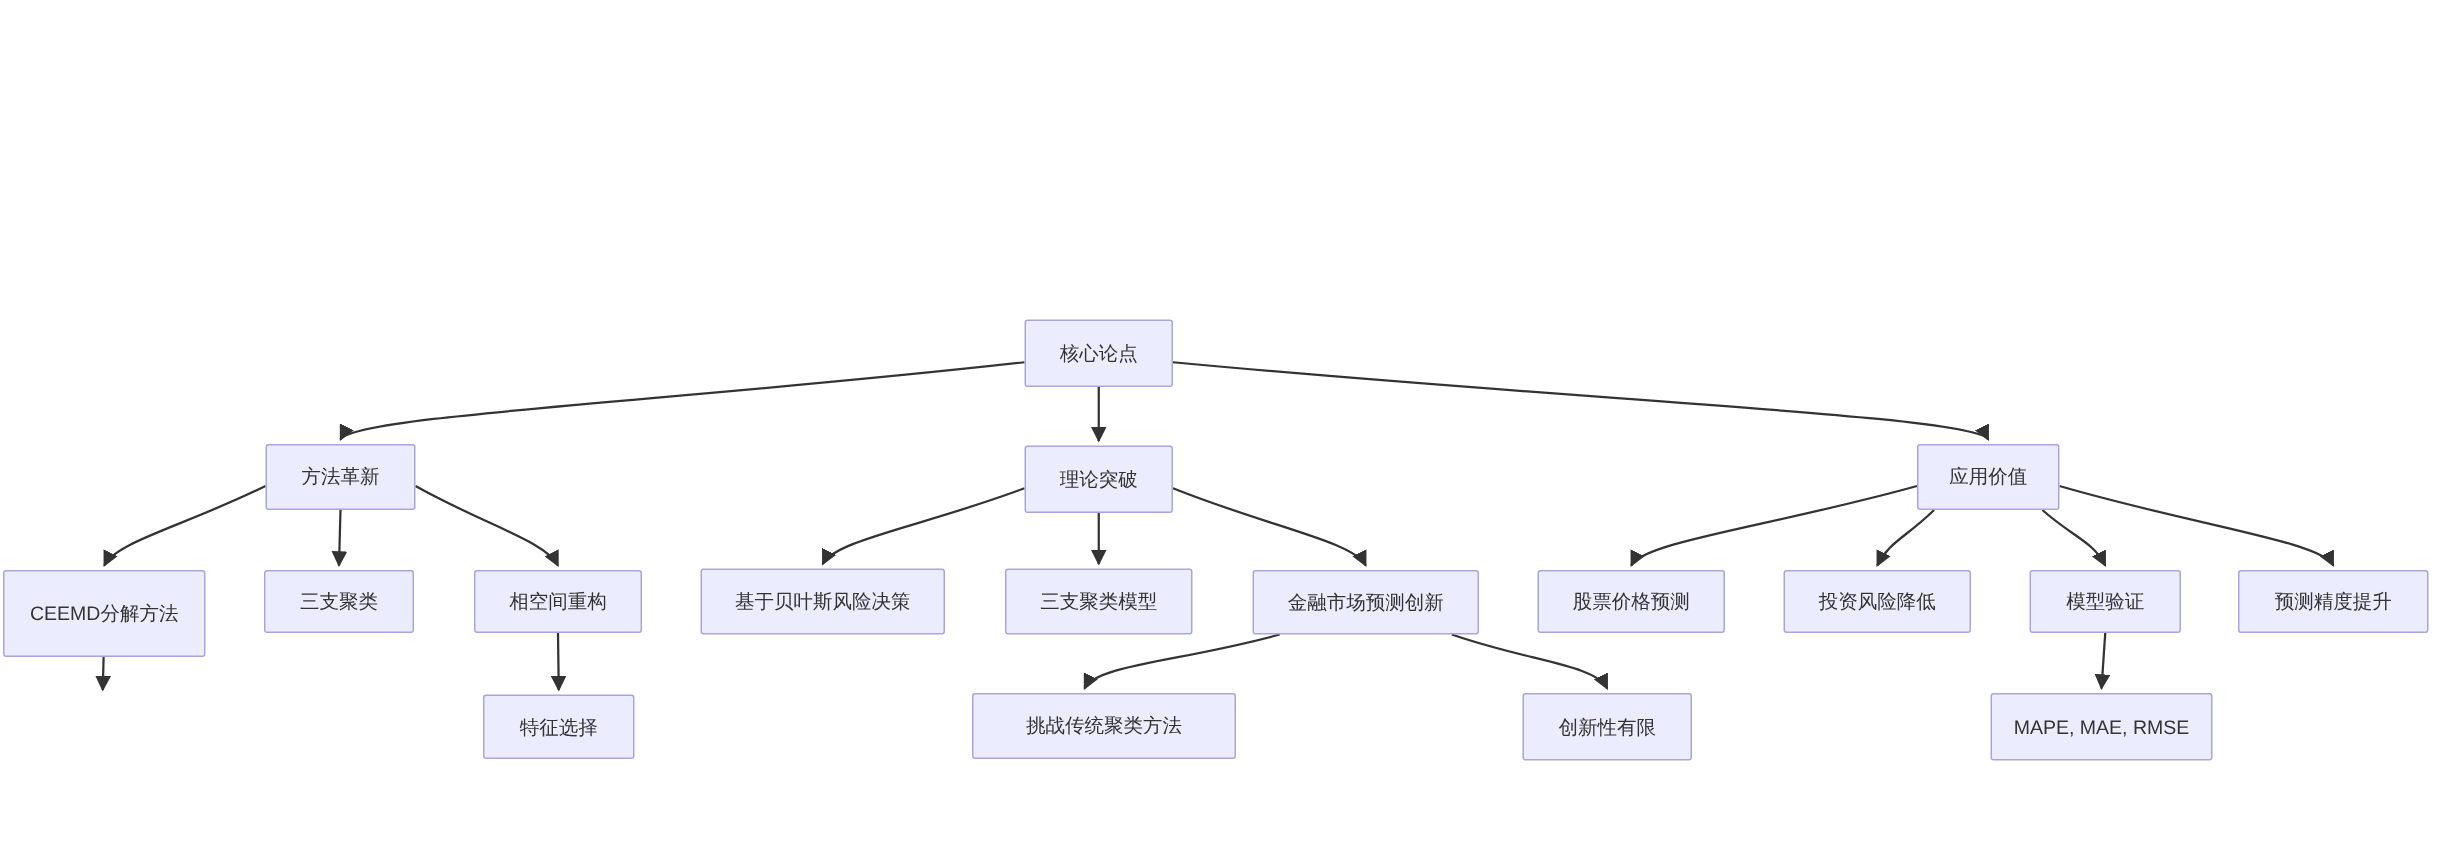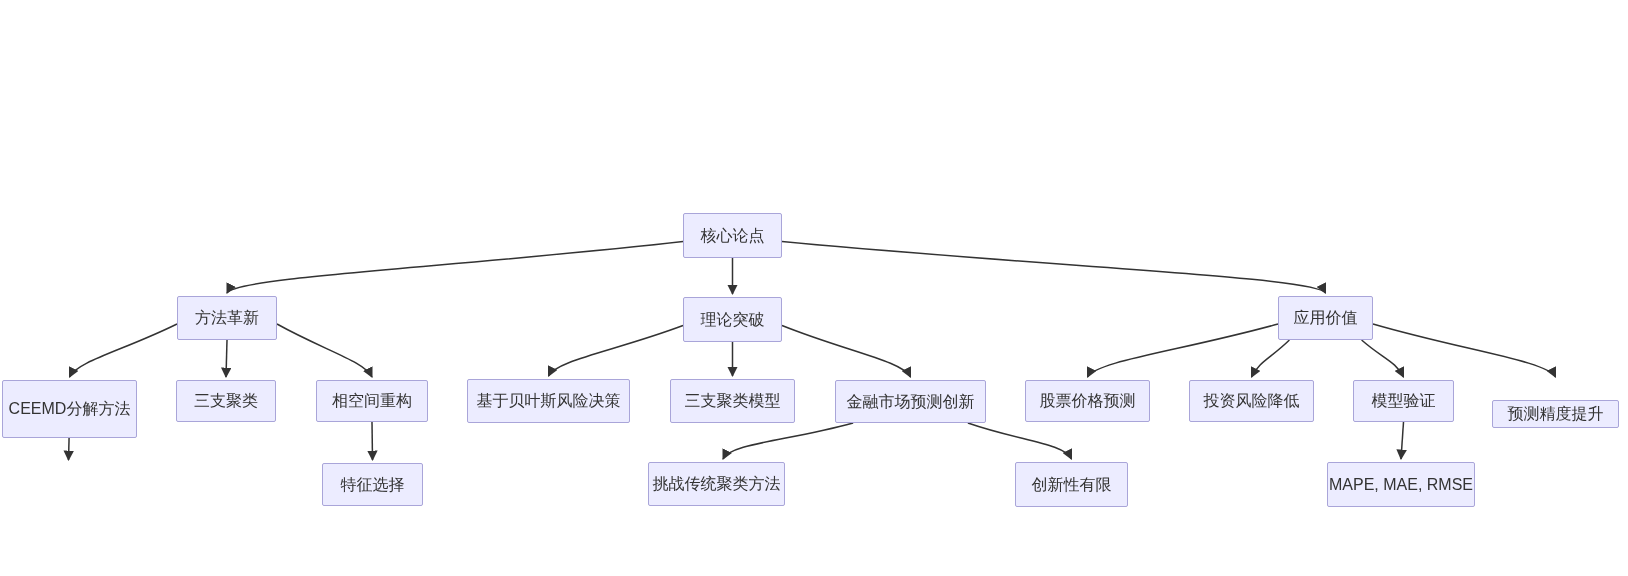--- a/index.html
+++ b/index.html
@@ -35,21 +35,21 @@
     position: absolute;
     z-index: 2;
     box-sizing: border-box;
     background: #ECECFF;
     border: 1px solid #A9A5D9;
     border-radius: 2px;
     display: flex;
     align-items: center;
     justify-content: center;
     color: #333333;
-    font-size: 16px;
+    font-size: 13px;
     line-height: 1.2;
     white-space: nowrap;
     text-align: center;
   }
 </style>
 </head>
 <body>
 
 <div class="canvas">
   <svg class="edges" width="1628" height="576" viewBox="0 0 1628 576" xmlns="http://www.w3.org/2000/svg">
@@ -111,27 +111,27 @@
     </div>
     <div class="node" style="left: 1025px; top: 380px; width: 125px; height: 42px;">
       <span>股票价格预测</span>
     </div>
     <div class="node" style="left: 1189px; top: 380px; width: 125px; height: 42px;">
       <span>投资风险降低</span>
     </div>
     <div class="node" style="left: 1353px; top: 380px; width: 101px; height: 42px;">
       <span>模型验证</span>
     </div>
-    <div class="node" style="left: 1492px; top: 380px; width: 127px; height: 28px; margin-top: 20px;">
+    <div class="node" style="left: 1492px; top: 380px; width: 127px; height: 42px;">
       <span>预测精度提升</span>
     </div>
     <div class="node" style="left: 322px; top: 463px; width: 101px; height: 43px;">
       <span>特征选择</span>
     </div>
-    <div class="node" style="left: 648px; top: 462px; width: 137px; height: 44px;">
+    <div class="node" style="left: 648px; top: 462px; width: 176px; height: 44px;">
       <span>挑战传统聚类方法</span>
     </div>
     <div class="node" style="left: 1015px; top: 462px; width: 113px; height: 45px;">
       <span>创新性有限</span>
     </div>
     <div class="node" style="left: 1327px; top: 462px; width: 148px; height: 45px;">
       <span>MAPE, MAE, RMSE</span>
     </div>
   </div>
 

